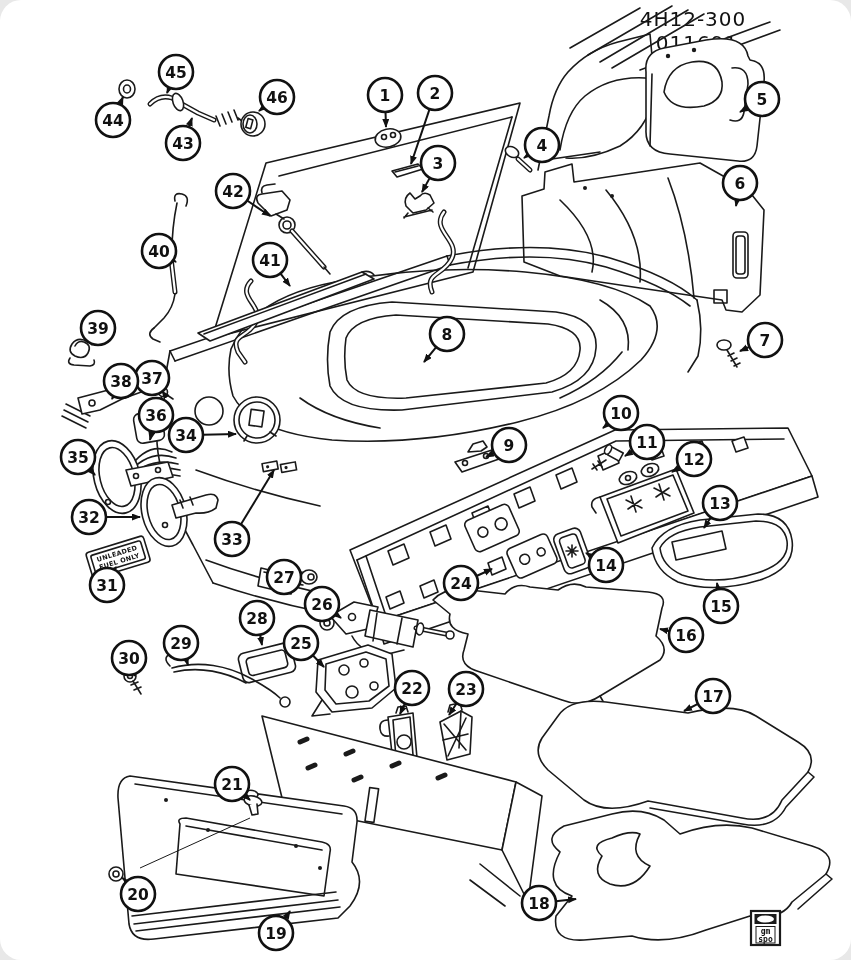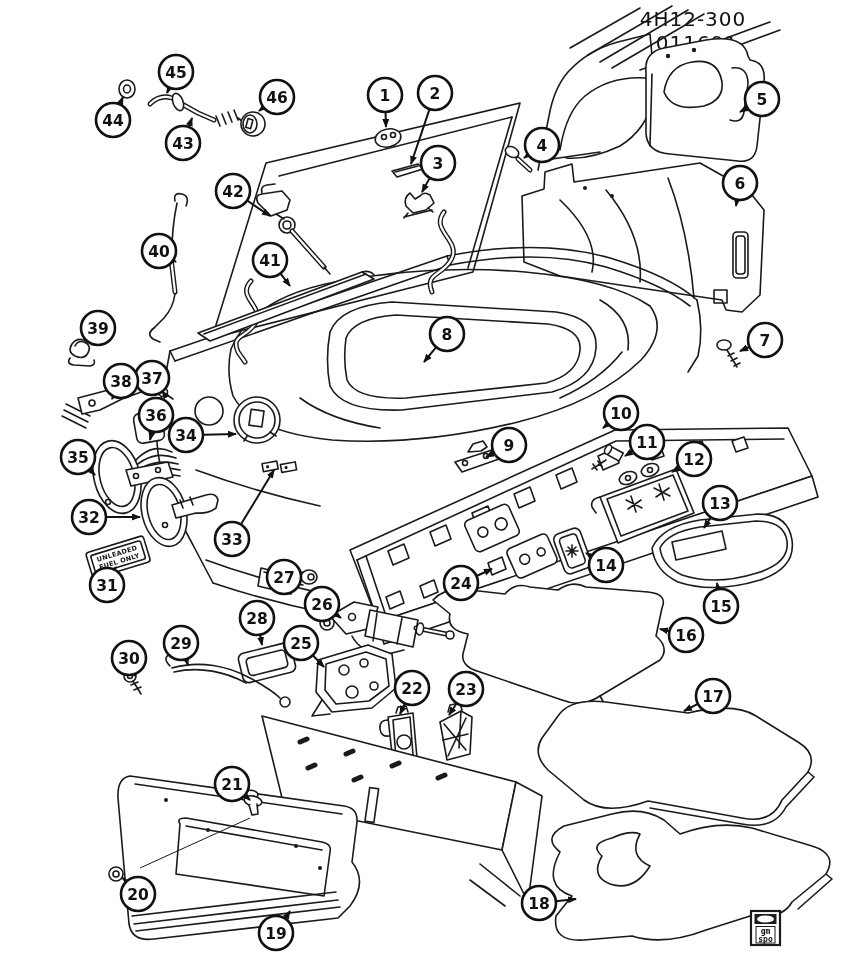--- a/index.html
+++ b/index.html
@@ -1,16 +1,16 @@
 <!DOCTYPE html>
 <html><head>
 <meta charset="utf-8">
 <style>
   html,body{margin:0;padding:0;background:#e8e8e8;}
-  .page{width:851px;height:960px;background:#ffffff;position:relative;margin:0 auto;overflow:hidden;}
+  .page{width:851px;height:960px;background:#ffffff;position:relative;margin:0 auto;overflow:hidden;border-radius:21px;}
   svg{position:absolute;left:0;top:0;}
   .ink{fill:none;stroke:#1a1a1a;stroke-width:1.6;stroke-linecap:round;stroke-linejoin:round;}
   .wf{fill:#ffffff;stroke:#1a1a1a;stroke-width:1.6;stroke-linecap:round;stroke-linejoin:round;}
   .rodk{fill:none;stroke:#1a1a1a;stroke-width:5;stroke-linecap:round;stroke-linejoin:round;}
   .rodw{fill:none;stroke:#ffffff;stroke-width:2.2;stroke-linecap:round;stroke-linejoin:round;}
   .thin{fill:none;stroke:#1a1a1a;stroke-width:1;}
   .dot{fill:#1a1a1a;}
   .hdr{font:20px "DejaVu Sans",sans-serif;fill:#111;letter-spacing:1px;text-anchor:middle;}
   .bubble{fill:#ffffff;stroke:#111;stroke-width:2.6;}
   .bubble-num{font:bold 15.5px "DejaVu Sans",sans-serif;fill:#111;text-anchor:middle;}

